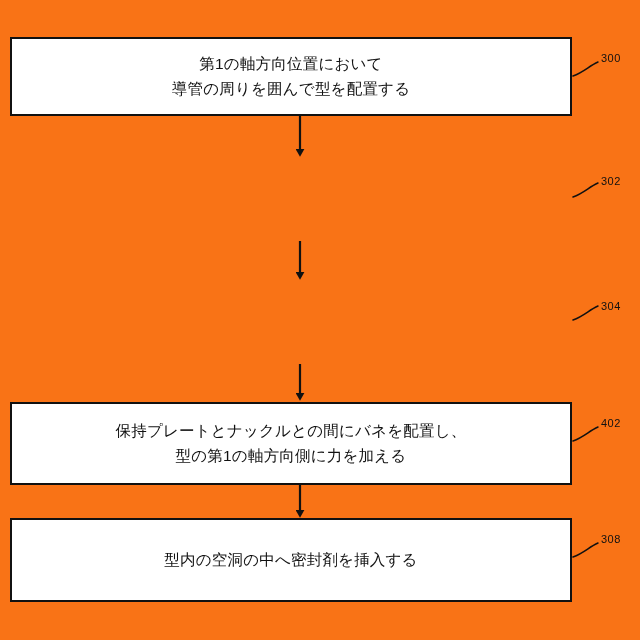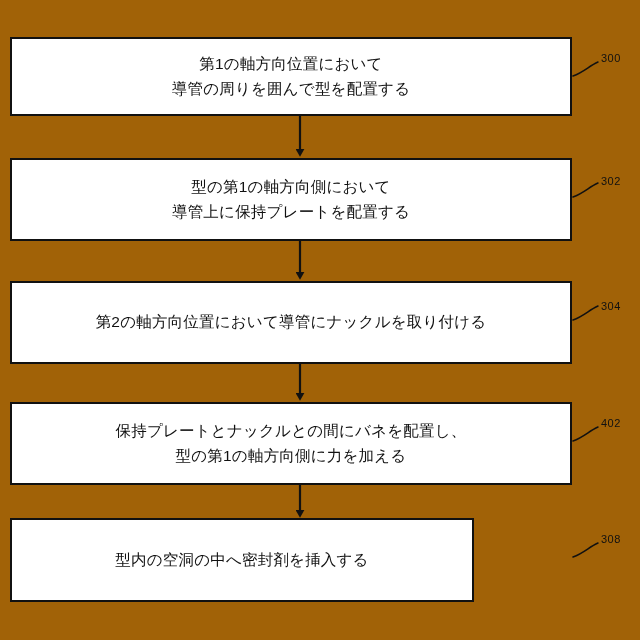--- a/index.html
+++ b/index.html
@@ -4,21 +4,21 @@
 <style>
   html, body {
     margin: 0;
     padding: 0;
     background: #ffffff;
   }
   #page {
     position: relative;
     width: 640px;
     height: 640px;
-    background: #a16207;
+    background: #f97316;
     overflow: hidden;
     font-family: "Liberation Sans", "DejaVu Sans", sans-serif;
   }
   #flow-svg {
     position: absolute;
     left: 0;
     top: 0;
     width: 640px;
     height: 640px;
   }
@@ -71,35 +71,28 @@
     <path d="M573,441 C584,437 589,431 598,427" stroke="#111111" stroke-width="1.5" fill="none" stroke-linecap="round"></path>
     <path d="M573,557 C584,553 589,547 598,543" stroke="#111111" stroke-width="1.5" fill="none" stroke-linecap="round"></path>
   </svg>
 
   <div class="step-box" style="left:10px; top:37px; width:562px; height:79px;">
     <div class="step-text">第1の軸方向位置において
 導管の周りを囲んで型を配置する</div>
   </div>
   <div class="ref-label" style="left:601px; top:52px;">300</div>
 
-  <div class="step-box" style="left:10px; top:158px; width:562px; height:83px;">
-    <div class="step-text">型の第1の軸方向側において
-導管上に保持プレートを配置する</div>
-  </div>
   <div class="ref-label" style="left:601px; top:175px;">302</div>
 
-  <div class="step-box" style="left:10px; top:281px; width:562px; height:83px;">
-    <div class="step-text">第2の軸方向位置において導管にナックルを取り付ける</div>
-  </div>
   <div class="ref-label" style="left:601px; top:300px;">304</div>
 
   <div class="step-box" style="left:10px; top:402px; width:562px; height:83px;">
     <div class="step-text">保持プレートとナックルとの間にバネを配置し、
 型の第1の軸方向側に力を加える</div>
   </div>
   <div class="ref-label" style="left:601px; top:417px;">402</div>
 
-  <div class="step-box" style="left:10px; top:518px; width:464px; height:84px;">
+  <div class="step-box" style="left:10px; top:518px; width:562px; height:84px;">
     <div class="step-text">型内の空洞の中へ密封剤を挿入する</div>
   </div>
   <div class="ref-label" style="left:601px; top:533px;">308</div>
 
 </div>
 
 </body></html>

